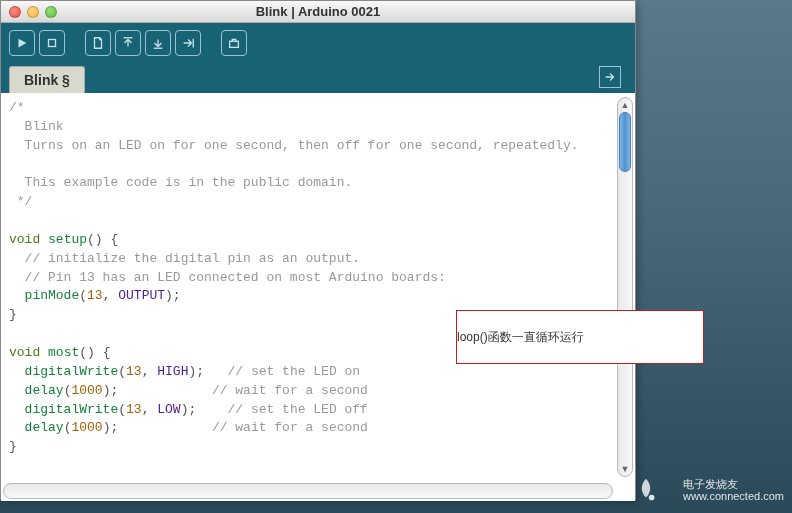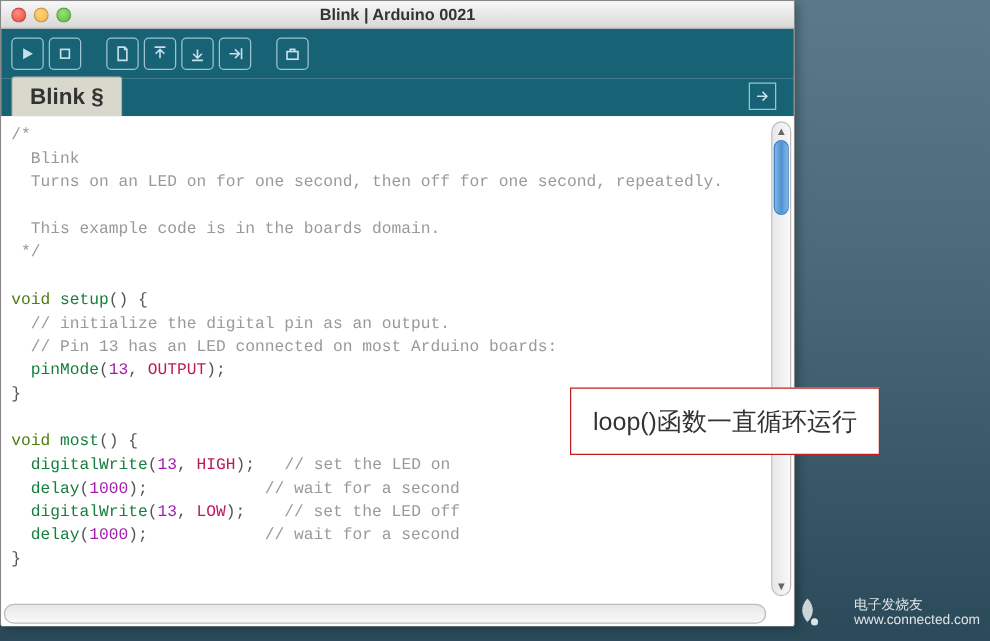--- a/index.html
+++ b/index.html
@@ -77,21 +77,21 @@
       height: 30px;
       background: #186276;
       display: flex;
       align-items: flex-end;
       padding: 0 8px;
       position: relative;
     }
     .tab {
       background: #d8d8cc;
       padding: 5px 14px 5px 14px;
-      font-size: 18px;
+      font-size: 14px;
       font-weight: bold;
       border-radius: 3px 3px 0 0;
       color: #333;
       border: 1px solid #aaa;
       border-bottom: none;
     }
     .serial-btn {
       position: absolute;
       right: 14px;
       top: 3px;
@@ -151,36 +151,36 @@
       left: 2px;
       right: 22px;
       bottom: 2px;
       height: 16px;
       background: linear-gradient(to bottom, #e8e8e8, #f8f8f8);
       border: 1px solid #bbb;
       border-radius: 8px;
     }
     .kw-void { color: #4d7c0f; }
     .kw-fn { color: #15803d; }
-    .kw-const { color: #be185d; }
+    .kw-const { color: #4c1d95; }
     .punct { color: #555; }
     .comment { color: #999; }
-    .num { color: #a21caf; }
+    .num { color: #a16207; }
     .annotation-box {
       position: absolute;
       left: 456px;
       top: 310px;
       width: 248px;
       height: 54px;
       background: #fff;
       border: 1.5px solid #c02020;
       display: flex;
       align-items: center;
-      justify-content: center;
-      font-size: 20px;
+      justify-content: flex-start;
+      font-size: 12px;
       color: #333;
       font-family: "Microsoft YaHei", sans-serif;
     }
     .watermark {
       position: absolute;
       right: 8px;
       bottom: 8px;
       display: flex;
       align-items: center;
       gap: 22px;
@@ -263,21 +263,21 @@
           <path d="M3 8h8M8 4l4 4-4 4"></path>
         </svg>
     </div>
   </div>
 
   <div class="editor-wrap">
     <div class="editor"><span class="comment">/*</span>
 <span class="comment">  Blink</span>
 <span class="comment">  Turns on an LED on for one second, then off for one second, repeatedly.</span>
 <span class="comment"> </span>
-<span class="comment">  This example code is in the boards domain.</span>
+<span class="comment">  This example code is in the public domain.</span>
 <span class="comment"> */</span>
 <span></span>
 <span class="kw-void">void</span> <span class="kw-fn">setup</span><span class="punct">()</span><span class="punct"> {</span>
 <span class="comment">  // initialize the digital pin as an output.</span>
 <span class="comment">  // Pin 13 has an LED connected on most Arduino boards:</span>
 <span>  </span><span class="kw-fn">pinMode</span><span class="punct">(</span><span class="num">13</span><span class="punct">, </span><span class="kw-const">OUTPUT</span><span class="punct">);</span>
 <span class="punct">}</span>
 <span></span>
 <span class="kw-void">void</span> <span class="kw-fn">most</span><span class="punct">()</span><span class="punct"> {</span>
 <span>  </span><span class="kw-fn">digitalWrite</span><span class="punct">(</span><span class="num">13</span><span class="punct">, </span><span class="kw-const">HIGH</span><span class="punct">);   </span><span class="comment">// set the LED on</span>

